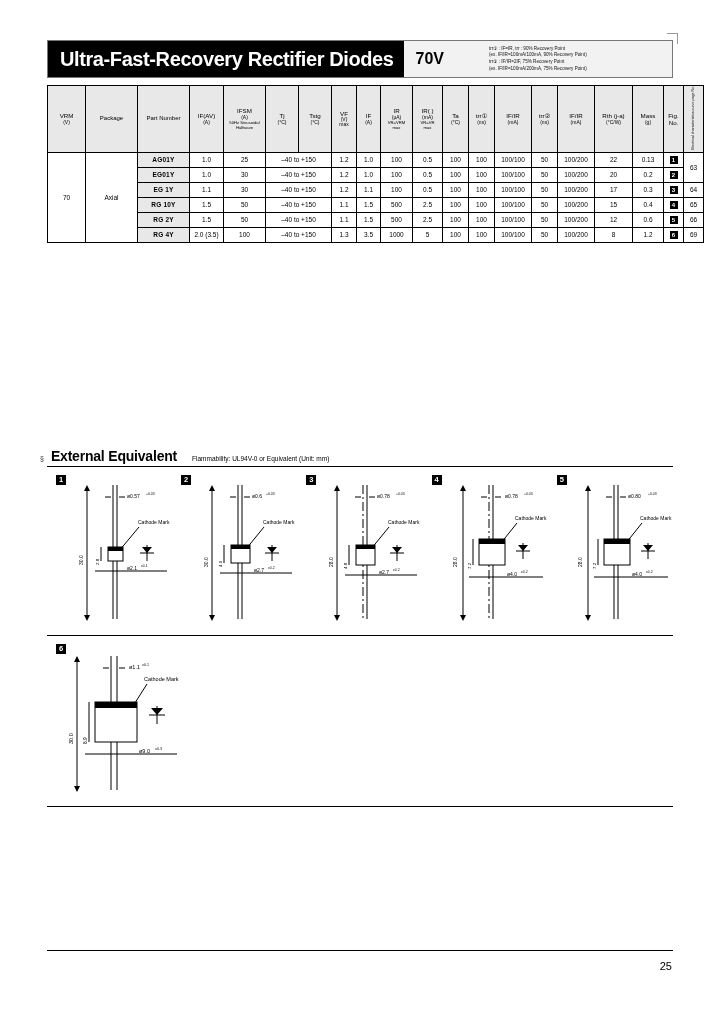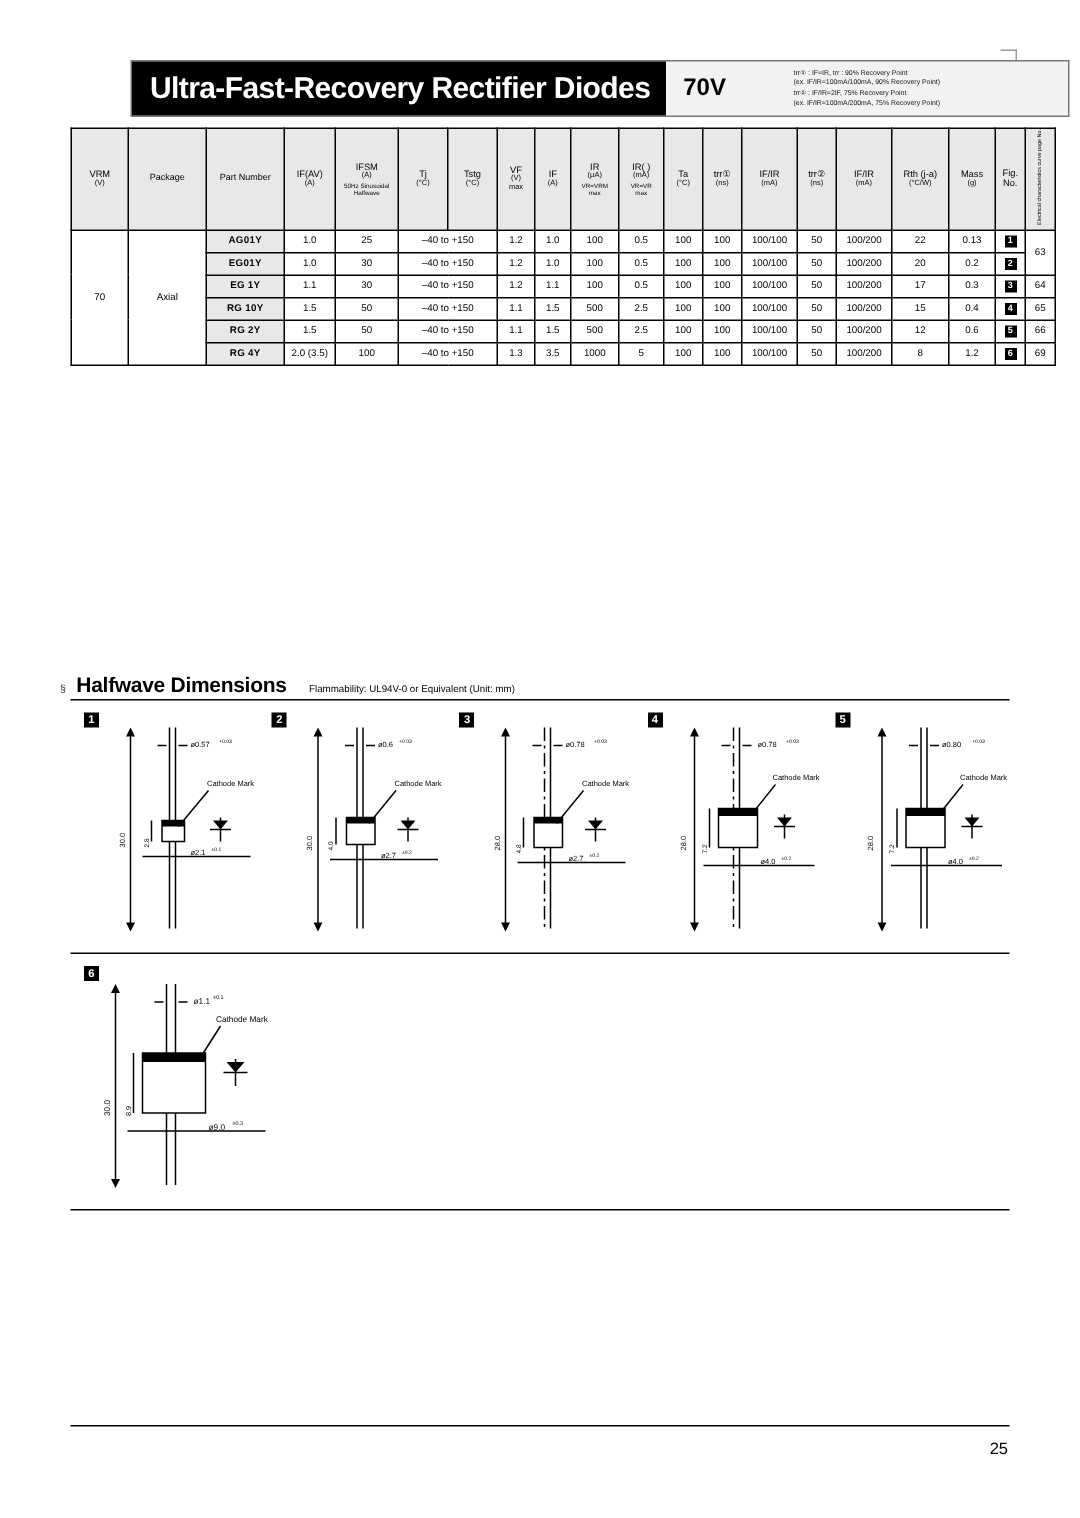--- a/index.html
+++ b/index.html
@@ -23,21 +23,20 @@
     position: absolute;
     left: 47px;
     top: 40px;
     width: 626px;
     height: 38px;
     border: 1px solid #777;
     box-sizing: border-box;
     background: #f2f2f2;
     display: flex;
     align-items: stretch;
-    margin-left: 40px;
   }
   .banner-black {
     background: #000000;
     color: #ffffff;
     display: flex;
     align-items: center;
     padding: 0 10px 0 12px;
     font-size: 20px;
     font-weight: bold;
     letter-spacing: -0.4px;
@@ -442,21 +441,21 @@
         <td>8</td>
         <td>1.2</td>
         <td><span class="fig-badge">6</span></td>
         <td>69</td>
       </tr>
     </tbody>
   </table>
 
   <div class="ext-head">
     <span class="ext-bullet">§</span>
-    <span class="ext-title">Halfwave Dimensions</span>
+    <span class="ext-title">External Equivalent</span>
     <span class="ext-sub">Flammability: UL94V-0 or Equivalent   (Unit: mm)</span>
   </div>
 
   <div class="fig-area">
 
     <div class="fig-row">
 
       <div class="fig-cell">
         <div class="fig-num">1</div>
         <svg class="fig-svg" width="126" height="168" viewBox="0 0 126 168">

